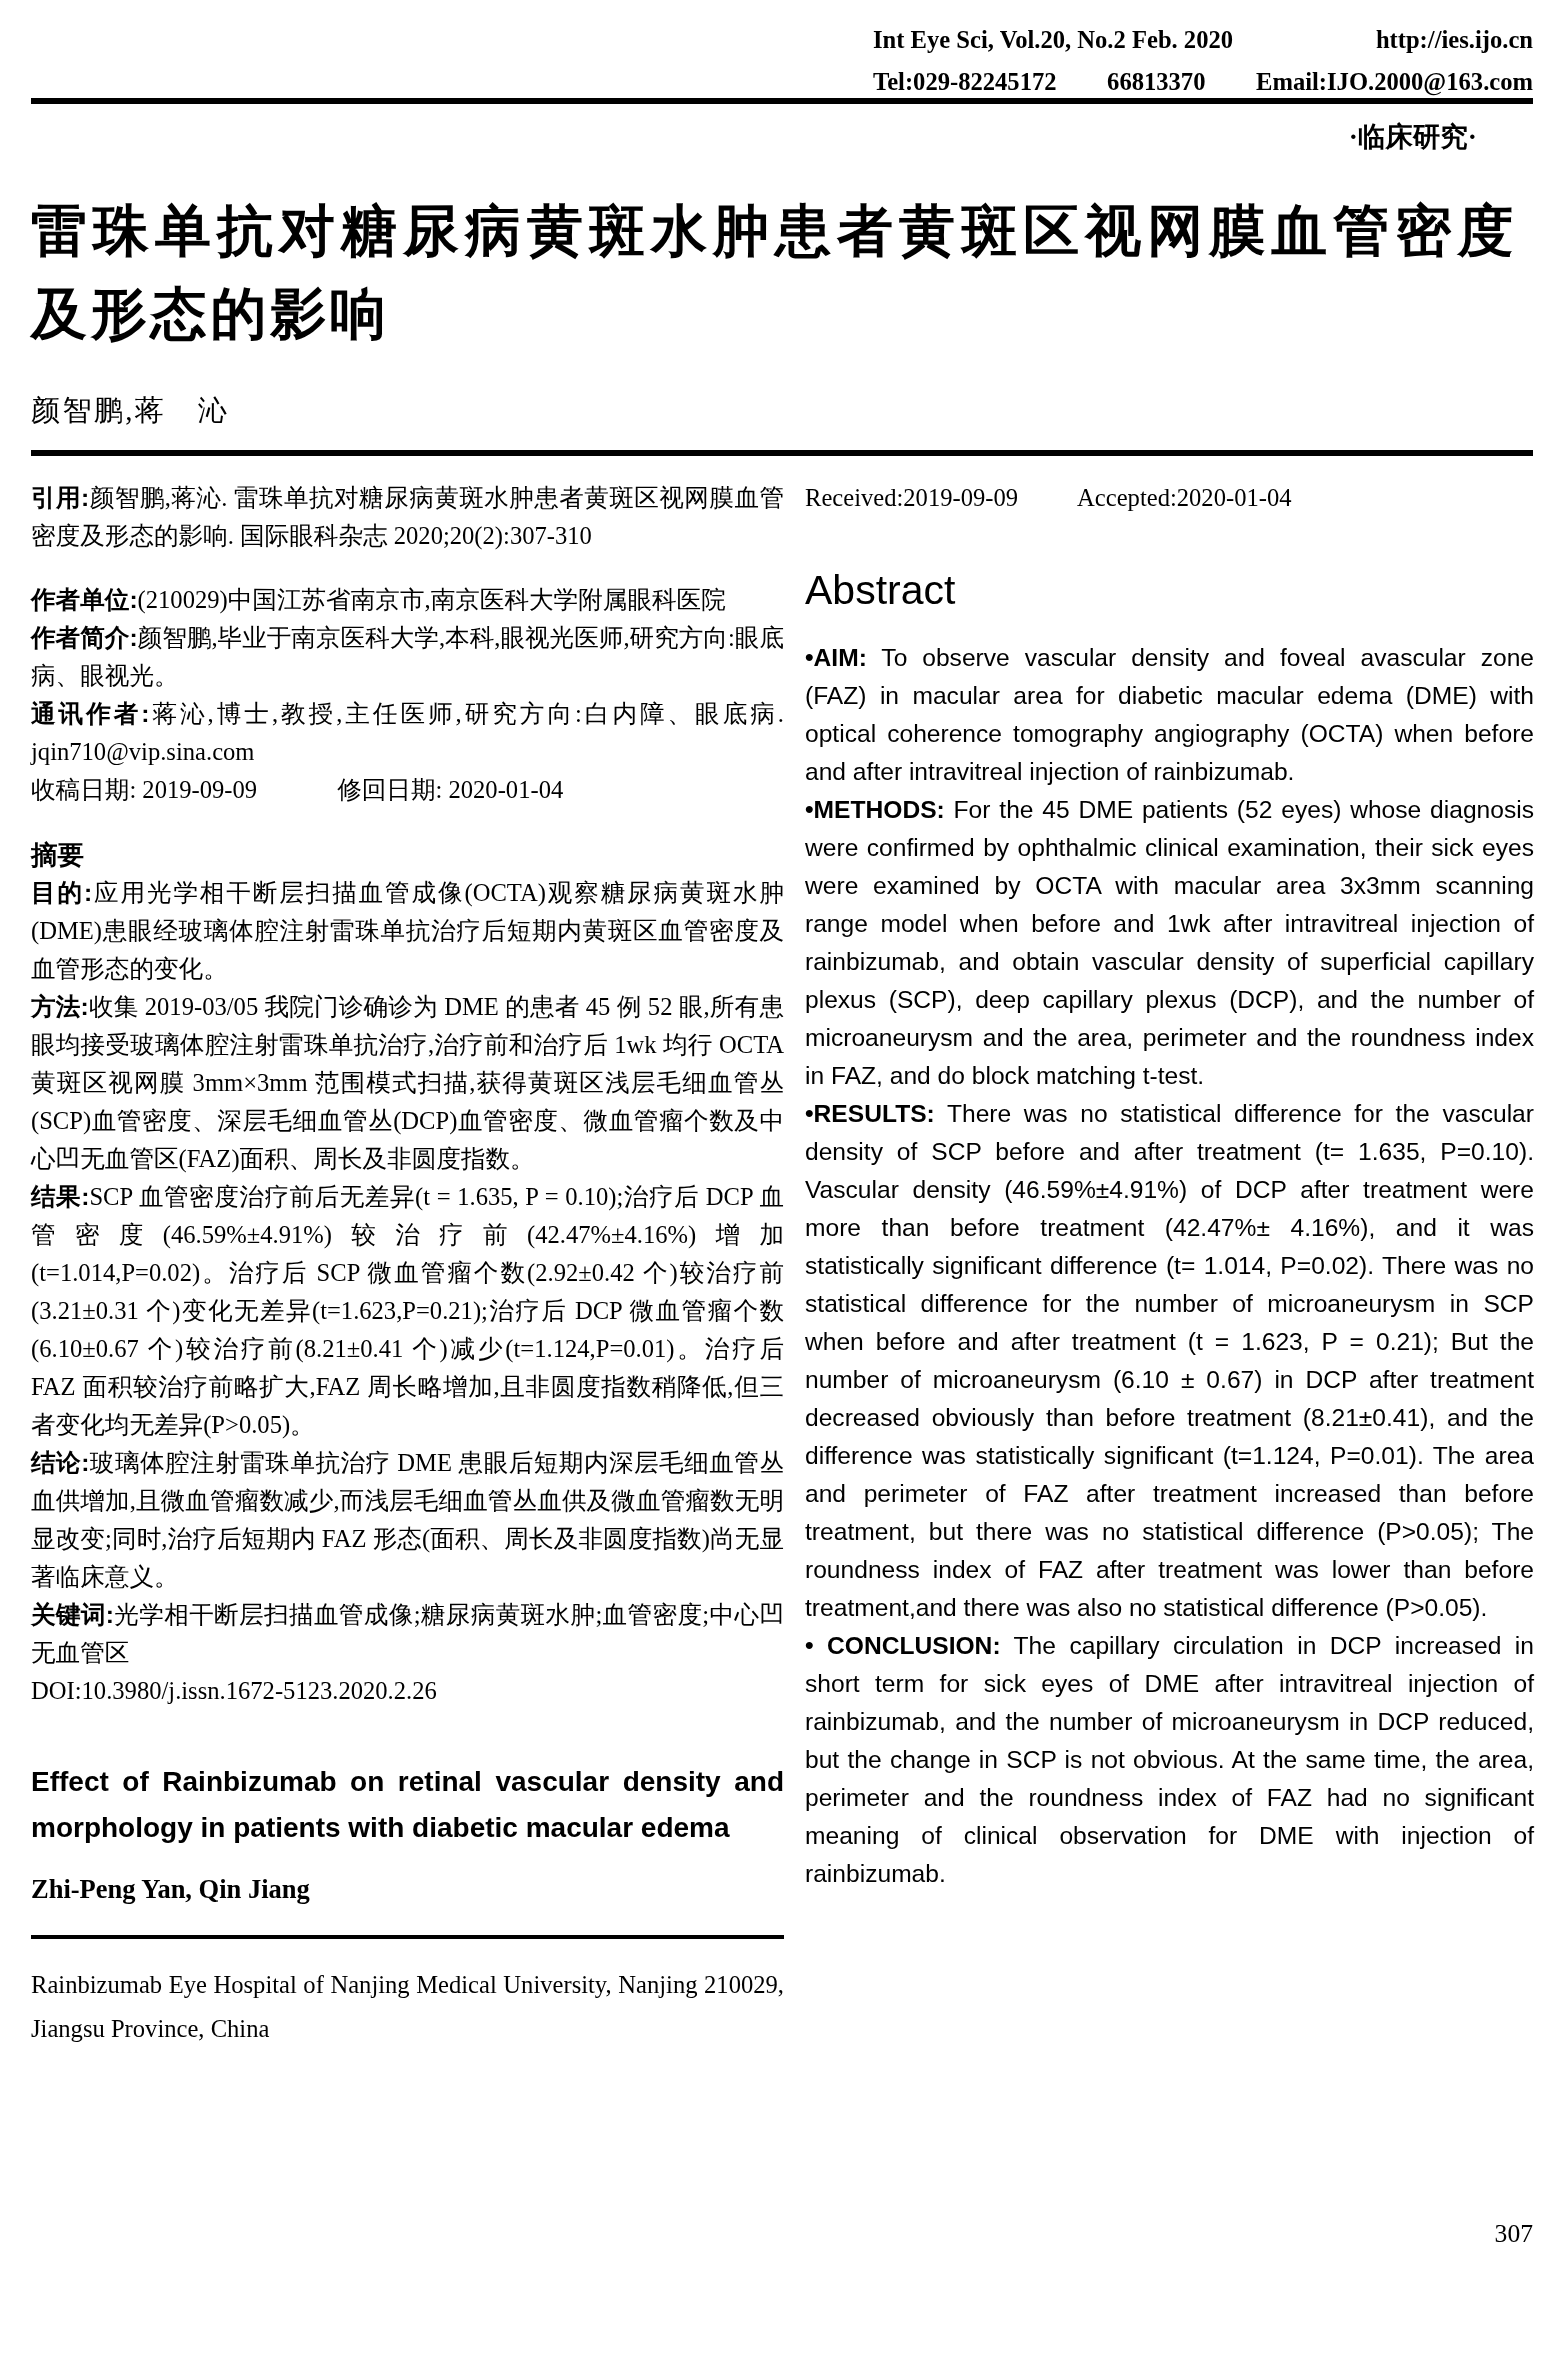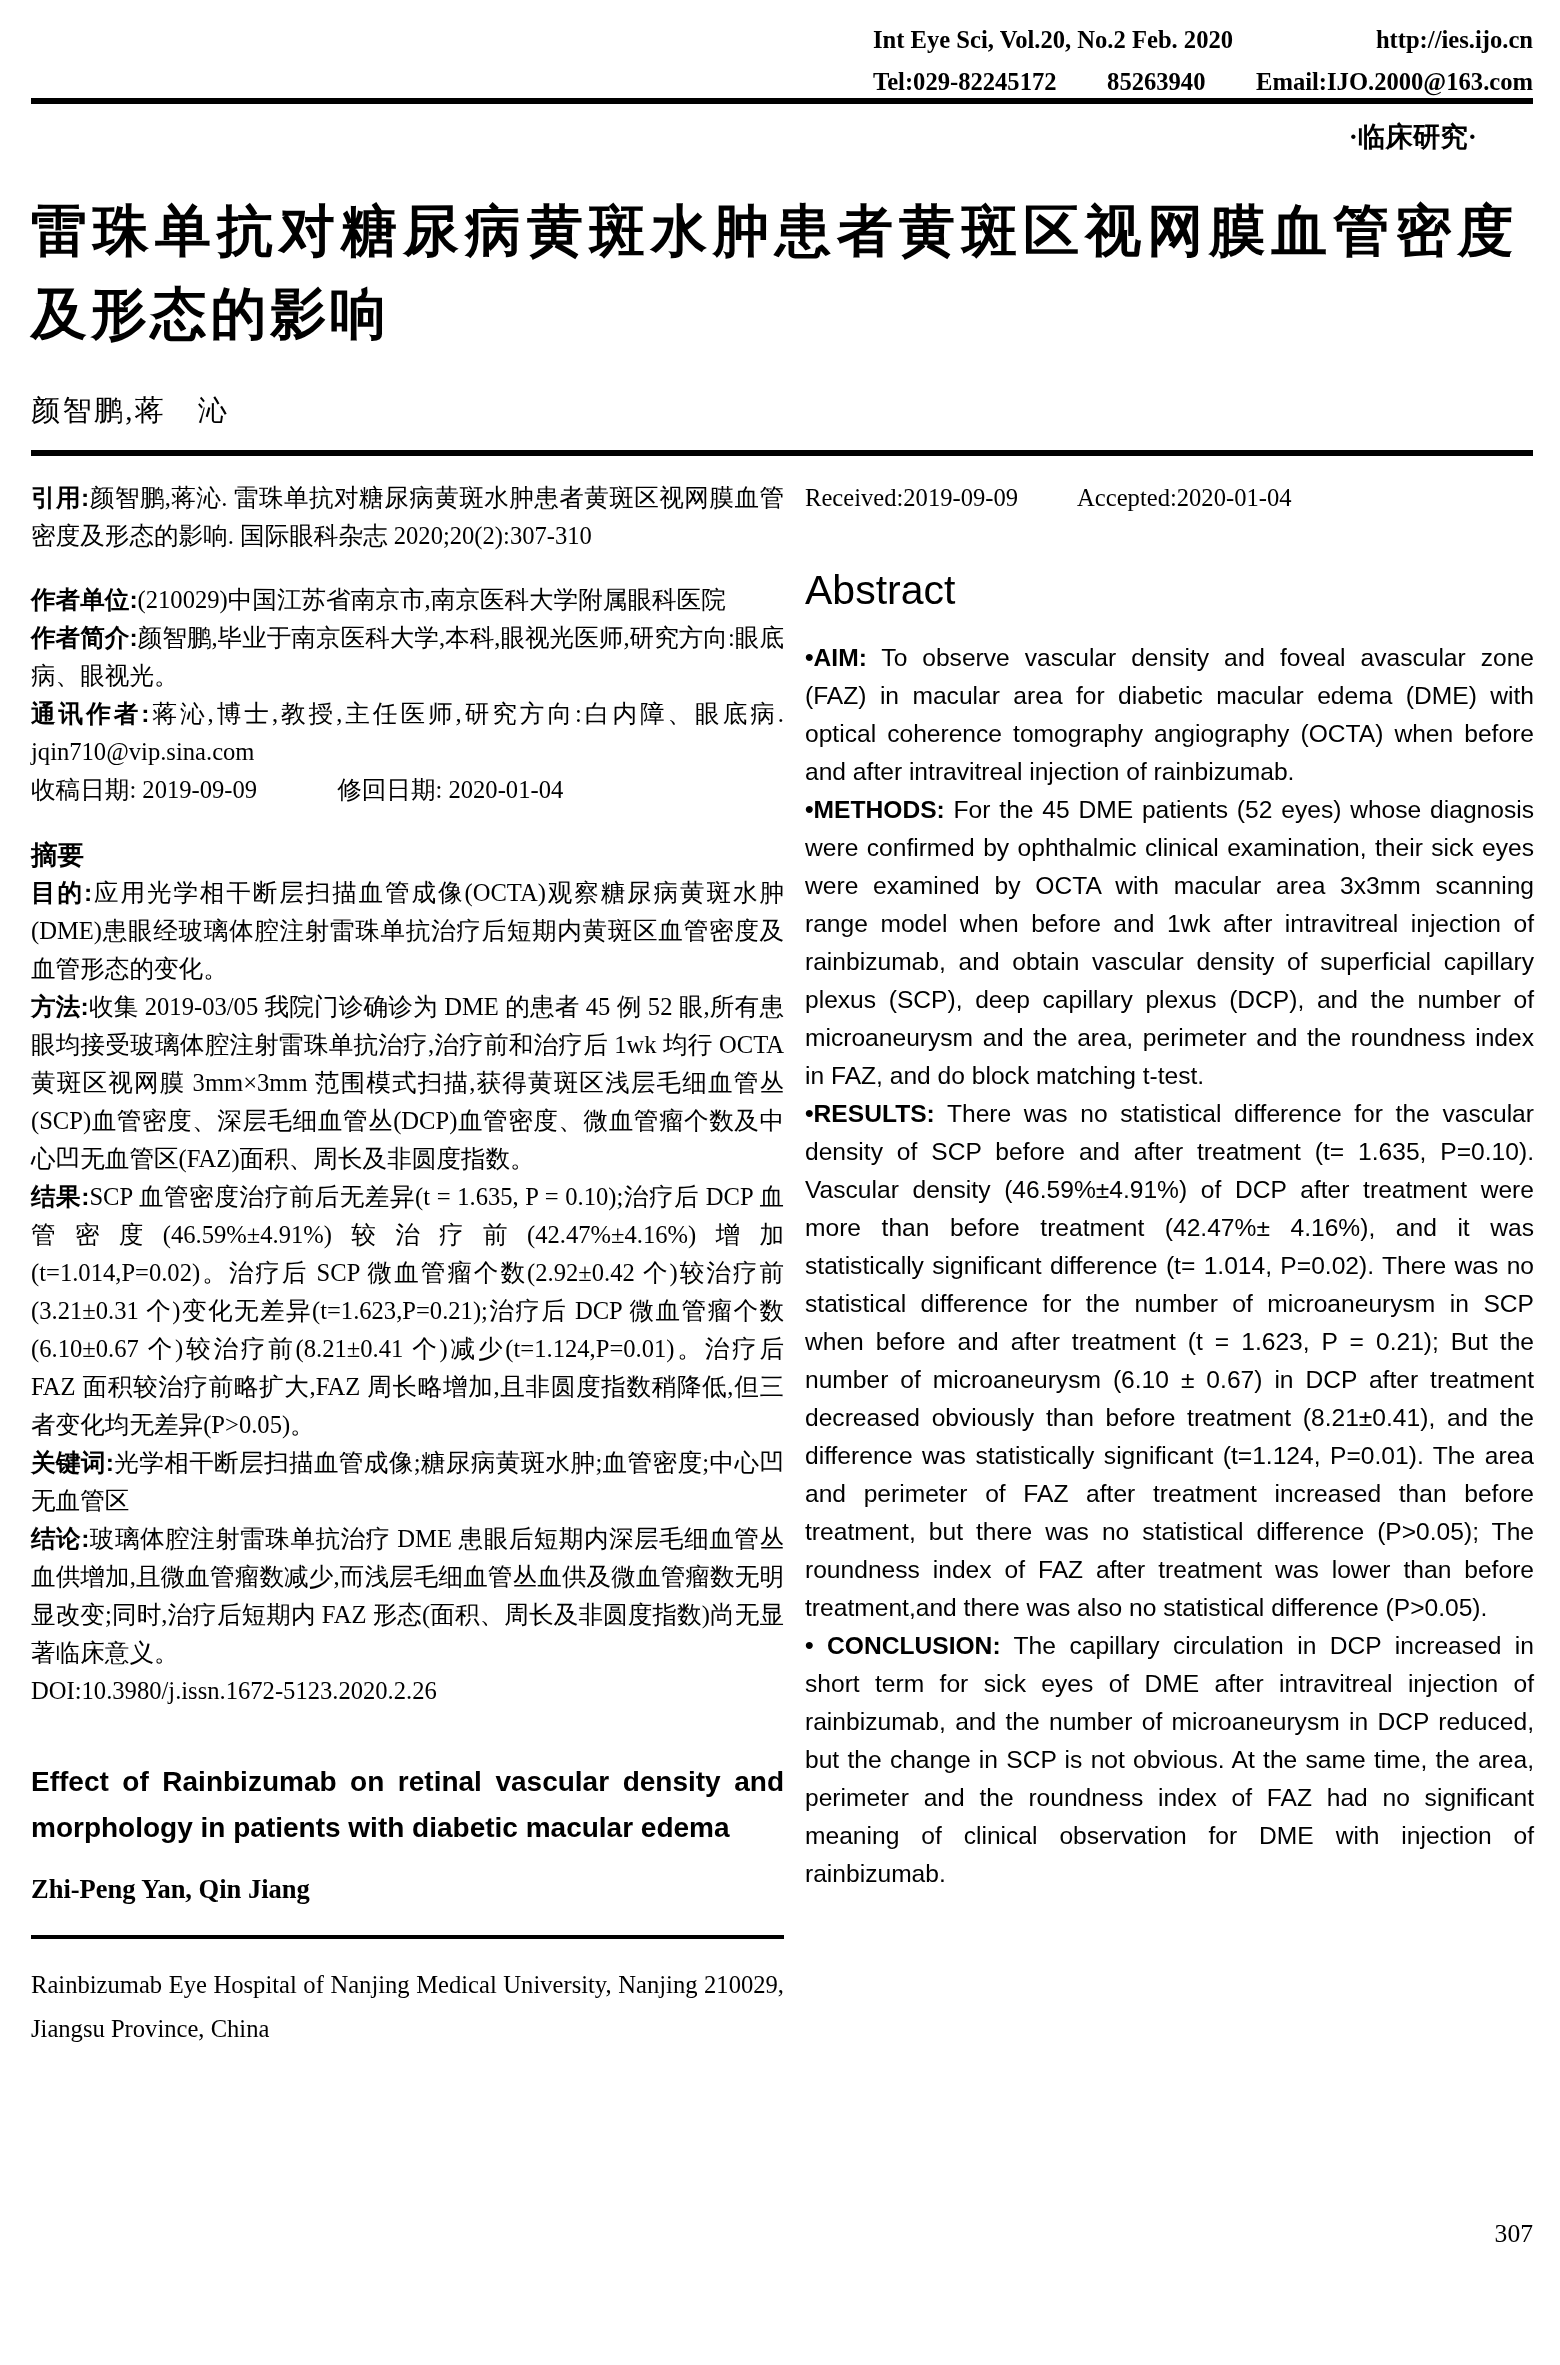--- a/index.html
+++ b/index.html
@@ -97,21 +97,21 @@
 
 <div class="page">
 
   <div class="hdr">
     <div class="hdr-line">
       <span>Int Eye Sci, Vol.20, No.2 Feb. 2020</span>
       <span>http://ies.ijo.cn</span>
     </div>
     <div class="hdr-line">
       <span>Tel:029-82245172</span>
-      <span>85263940</span>
+      <span>66813370</span>
       <span>Email:IJO.2000@163.com</span>
     </div>
   </div>
   <div class="rule rule1"></div>
   <div class="section-tag">·临床研究·</div>
 
   <h1 class="cn-title">雷珠单抗对糖尿病黄斑水肿患者黄斑区视网膜血管密度及形态的影响</h1>
   <div class="cn-authors">颜智鹏,蒋　沁</div>
   <div class="rule rule2"></div>
 
@@ -120,22 +120,22 @@
     <div class="gap-s"></div>
     <p class="cn"><span class="lbl-cn">作者单位:</span><span>(210029)中国江苏省南京市,南京医科大学附属眼科医院</span></p>
     <p class="cn"><span class="lbl-cn">作者简介:</span><span>颜智鹏,毕业于南京医科大学,本科,眼视光医师,研究方向:眼底病、眼视光。</span></p>
     <p class="cn"><span class="lbl-cn">通讯作者:</span><span>蒋沁,博士,教授,主任医师,研究方向:白内障、眼底病. jqin710@vip.sina.com</span></p>
     <p class="cn dates"><span class="d1">收稿日期: 2019-09-09</span><span>修回日期: 2020-01-04</span></p>
     <div class="gap-m"></div>
     <div class="cn-abs-head">摘要</div>
     <p class="cn"><span class="lbl-cn">目的:</span><span>应用光学相干断层扫描血管成像(OCTA)观察糖尿病黄斑水肿(DME)患眼经玻璃体腔注射雷珠单抗治疗后短期内黄斑区血管密度及血管形态的变化。</span></p>
     <p class="cn"><span class="lbl-cn">方法:</span><span>收集 2019-03/05 我院门诊确诊为 DME 的患者 45 例 52 眼,所有患眼均接受玻璃体腔注射雷珠单抗治疗,治疗前和治疗后 1wk 均行 OCTA 黄斑区视网膜 3mm×3mm 范围模式扫描,获得黄斑区浅层毛细血管丛(SCP)血管密度、深层毛细血管丛(DCP)血管密度、微血管瘤个数及中心凹无血管区(FAZ)面积、周长及非圆度指数。</span></p>
     <p class="cn"><span class="lbl-cn">结果:</span><span>SCP 血管密度治疗前后无差异(t = 1.635, P = 0.10);治疗后 DCP 血管密度(46.59%±4.91%)较治疗前(42.47%±4.16%)增加(t=1.014,P=0.02)。治疗后 SCP 微血管瘤个数(2.92±0.42 个)较治疗前(3.21±0.31 个)变化无差异(t=1.623,P=0.21);治疗后 DCP 微血管瘤个数(6.10±0.67 个)较治疗前(8.21±0.41 个)减少(t=1.124,P=0.01)。治疗后 FAZ 面积较治疗前略扩大,FAZ 周长略增加,且非圆度指数稍降低,但三者变化均无差异(P&gt;0.05)。</span></p>
+    <p class="cn"><span class="lbl-cn">结论:</span><span>玻璃体腔注射雷珠单抗治疗 DME 患眼后短期内深层毛细血管丛血供增加,且微血管瘤数减少,而浅层毛细血管丛血供及微血管瘤数无明显改变;同时,治疗后短期内 FAZ 形态(面积、周长及非圆度指数)尚无显著临床意义。</span></p>
     <p class="cn"><span class="lbl-cn">关键词:</span><span>光学相干断层扫描血管成像;糖尿病黄斑水肿;血管密度;中心凹无血管区</span></p>
-    <p class="cn"><span class="lbl-cn">结论:</span><span>玻璃体腔注射雷珠单抗治疗 DME 患眼后短期内深层毛细血管丛血供增加,且微血管瘤数减少,而浅层毛细血管丛血供及微血管瘤数无明显改变;同时,治疗后短期内 FAZ 形态(面积、周长及非圆度指数)尚无显著临床意义。</span></p>
     <p class="doi-line">DOI:10.3980/j.issn.1672-5123.2020.2.26</p>
     <h2 class="en-title">Effect of Rainbizumab on retinal vascular density and morphology in patients with diabetic macular edema</h2>
     <p class="en-authors">Zhi-Peng Yan, Qin Jiang</p>
     <div class="foot-rule"></div>
     <p class="affiliation">Rainbizumab Eye Hospital of Nanjing Medical University, Nanjing 210029, Jiangsu Province, China</p>
   </div>
 
   <div class="col col-right">
     <p class="received-line"><span class="d1">Received:2019-09-09</span><span>Accepted:2020-01-04</span></p>
     <h2 class="abstract-head">Abstract</h2>

